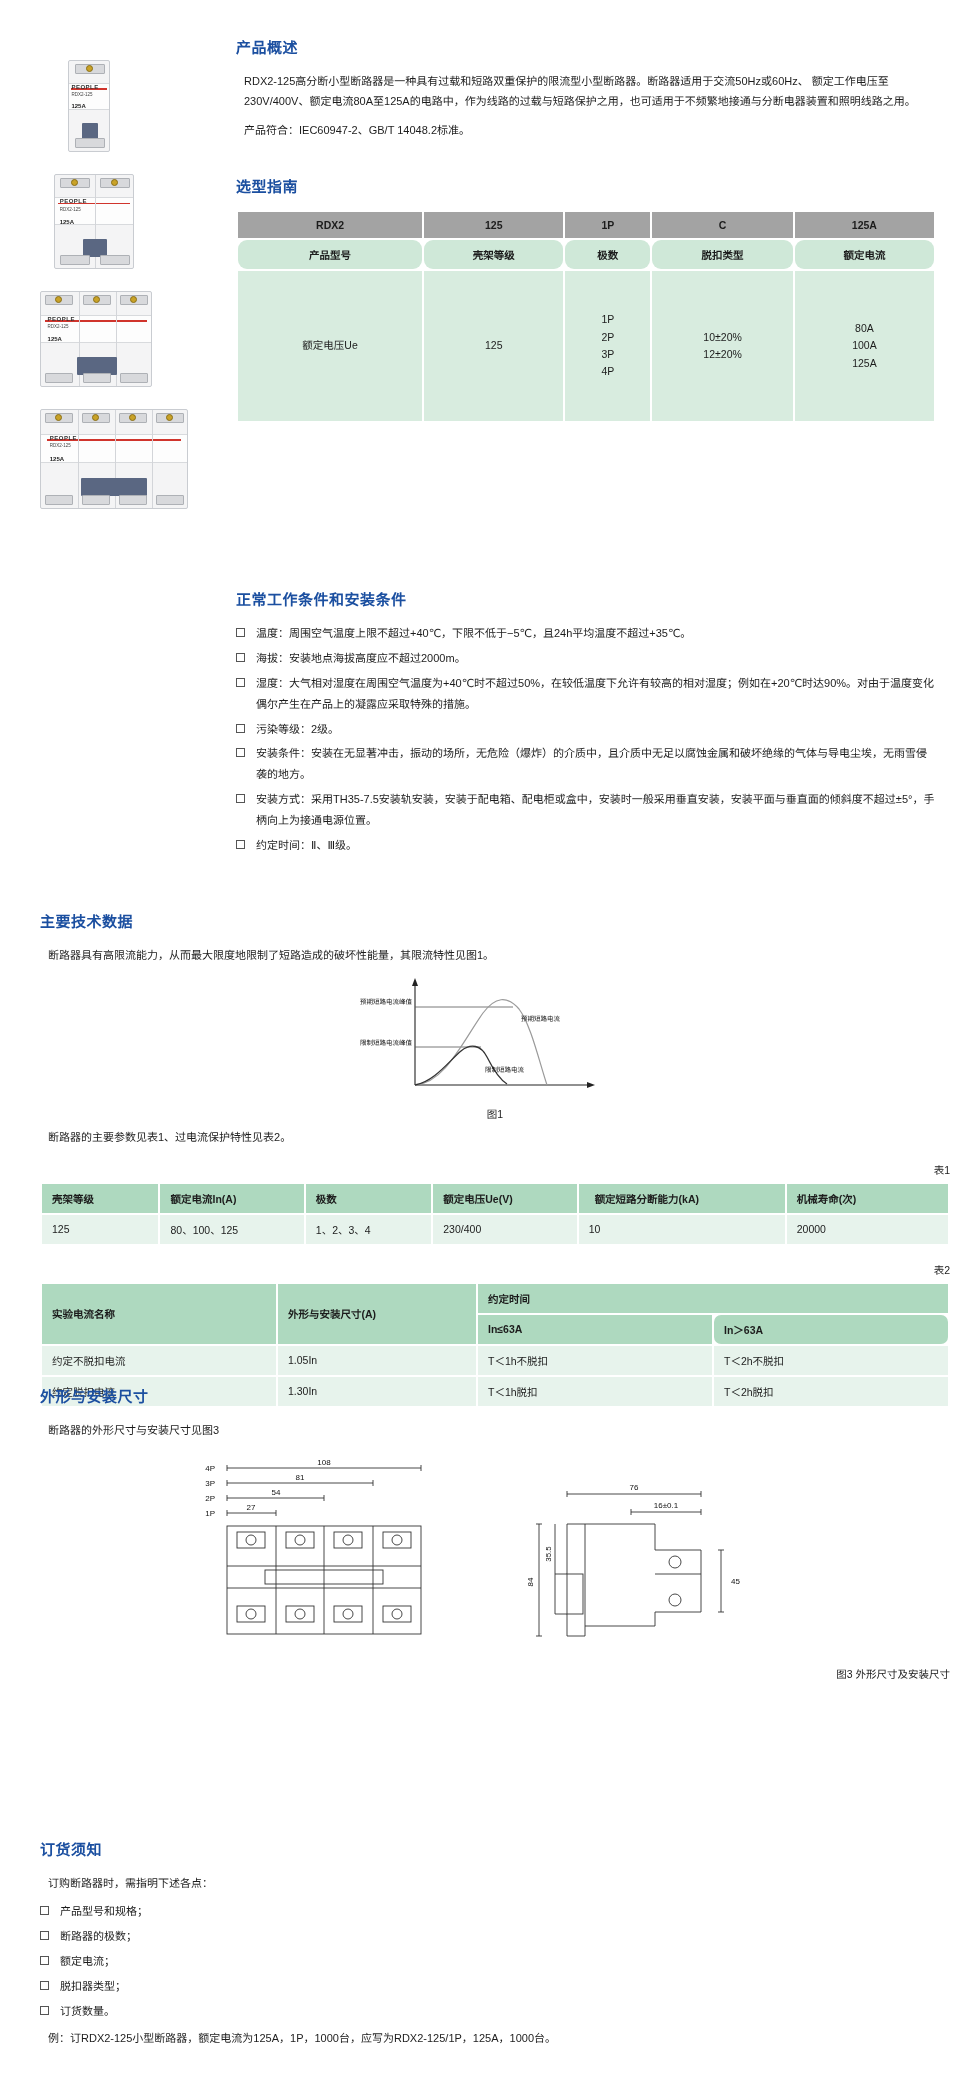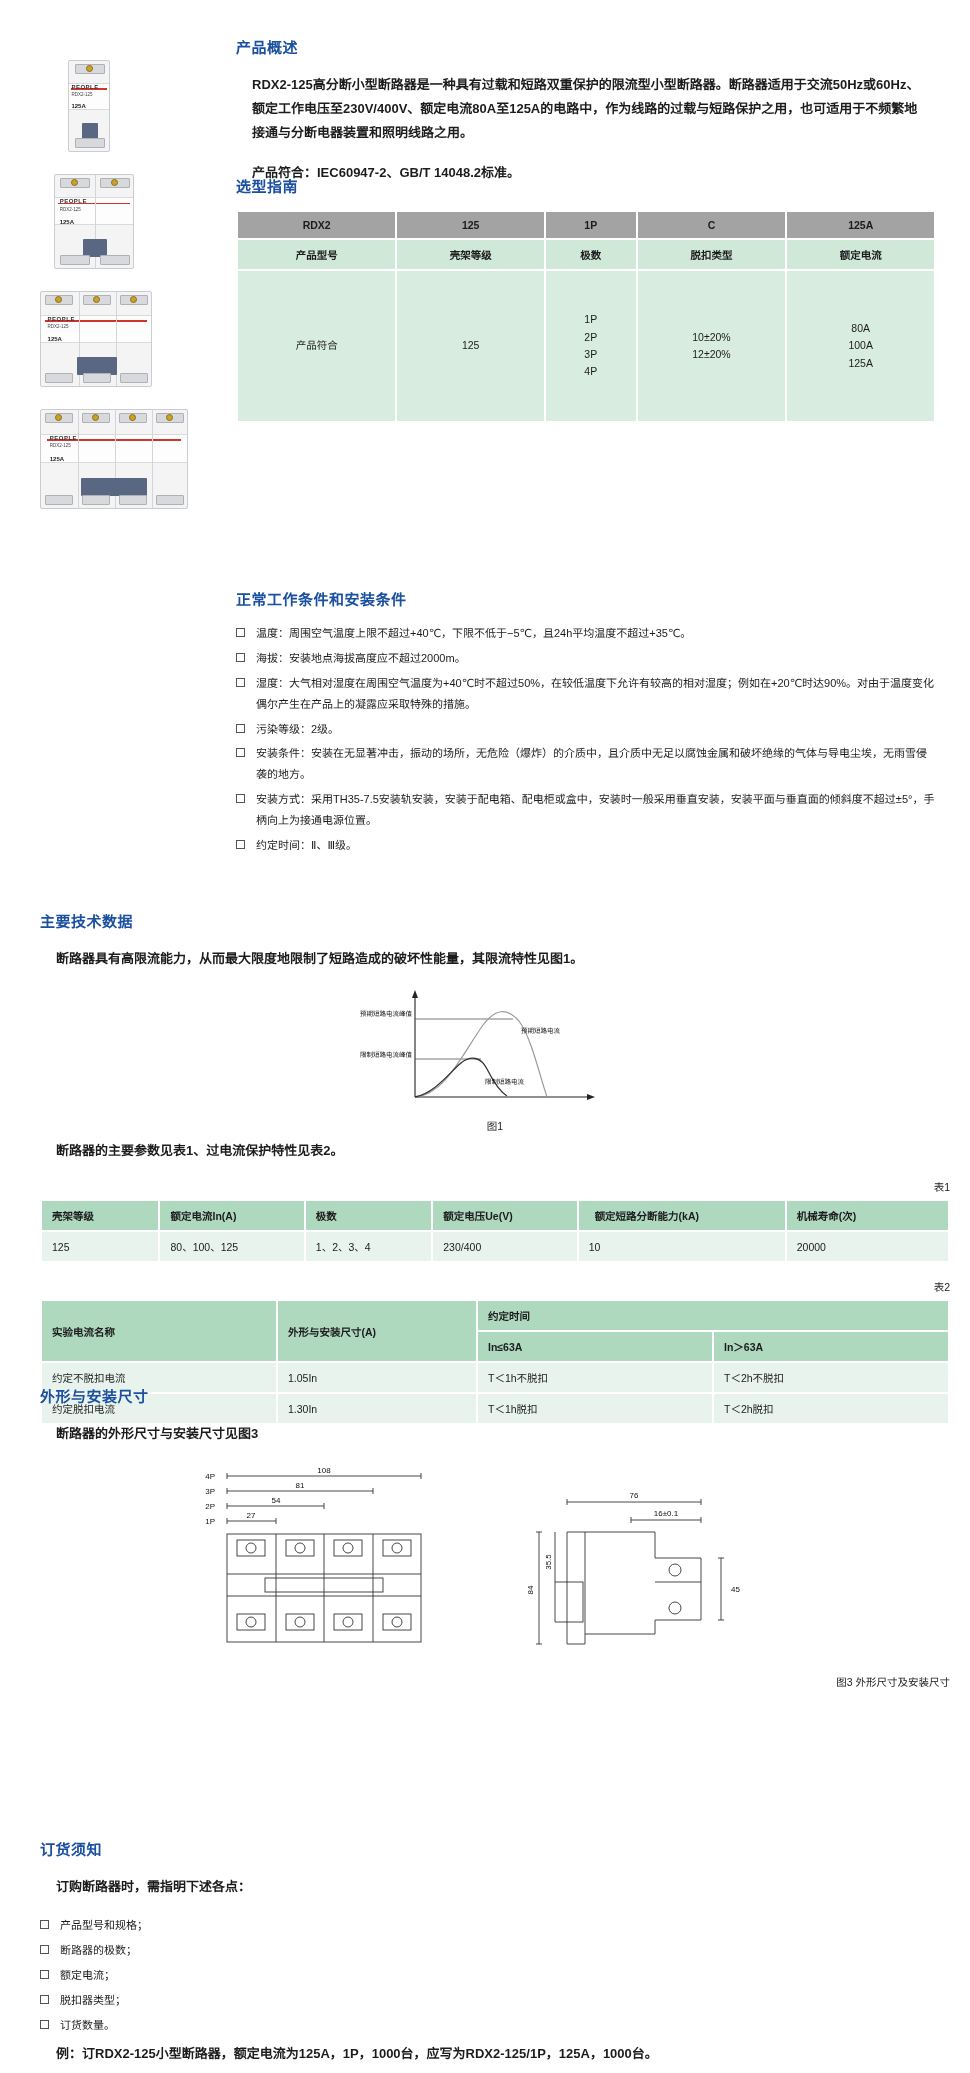--- a/index.html
+++ b/index.html
@@ -34,32 +34,31 @@
   .content-wide { position: absolute; left: 40px; top: 0; width: 910px; }
 
   h2.sec {
     color: #1b4fa0;
     font-size: 15px;
     font-weight: bold;
     margin: 0 0 14px 0;
     letter-spacing: .5px;
   }
   p.body {
-    font-size: 13px;
+    font-size: 11px;
     line-height: 1.85;
-    margin: 16px;
+    margin: 8px;
     color: #1c1c1c;
-    font-weight: bold;
   }
 
   
   table { border-collapse: separate; border-spacing: 2px; width: 100%; }
   td, th { font-size: 10.5px; color: #1c1c1c; font-weight: normal; padding: 5px 8px; }
   .t-guide th { background: #a3a3a3; text-align: center; font-weight: bold; padding: 7px 6px; }
-  .t-guide td.sub { background: #cfe8d8; text-align: center; font-weight: bold; padding: 7px 6px; }
+  .t-guide td.sub { background: #cfe8d8; text-align: center; font-weight: bold; padding: 7px 6px; border-radius: 9px; }
   .t-guide td.cell { background: #d8ecdf; text-align: center; vertical-align: middle; height: 150px; line-height: 1.65; }
 
   .t-spec th { background: #aed9bf; text-align: left; font-weight: bold; padding: 7px 10px; }
   .t-spec td { background: #e7f3ec; text-align: left; padding: 7px 10px; }
 
   .tbl-caption { text-align: right; font-size: 10.5px; color: #1c1c1c; margin: 0 0 5px 0; }
 
   
   ul.checks { list-style: none; margin: 0; padding: 0; }
   ul.checks li {
@@ -191,21 +190,21 @@
         <th>125A</th>
       </tr>
       <tr>
         <td class="sub">产品型号</td>
         <td class="sub">壳架等级</td>
         <td class="sub">极数</td>
         <td class="sub">脱扣类型</td>
         <td class="sub">额定电流</td>
       </tr>
       <tr>
-        <td class="cell" style="white-space:pre-line;">产品符合</td>
+        <td class="cell" style="white-space:pre-line;">额定电压Ue</td>
         <td class="cell" style="white-space:pre-line;">125</td>
         <td class="cell" style="white-space:pre-line;">1P
 2P
 3P
 4P</td>
         <td class="cell" style="white-space:pre-line;">10±20%
 12±20%</td>
         <td class="cell" style="white-space:pre-line;">80A
 100A
 125A</td>
@@ -282,21 +281,21 @@
     <div class="tbl-caption" style="margin-top:16px;">表2</div>
     <table class="t-spec">
       <tbody>
           <tr>
         <th rowspan="2" style="width:26%;vertical-align:middle;">实验电流名称</th>
         <th rowspan="2" style="width:22%;vertical-align:middle;">外形与安装尺寸(A)</th>
         <th colspan="2">约定时间</th>
       </tr>
       <tr>
         <th style="width:26%;">In≤63A</th>
-        <th style="width:26%;">In＞63A</th>
+        <th style="width:26%;border-radius:7px;">In＞63A</th>
       </tr>
       <tr>
         <td>约定不脱扣电流</td>
         <td>1.05In</td>
         <td>T＜1h不脱扣</td>
         <td>T＜2h不脱扣</td>
       </tr>
       <tr>
         <td>约定脱扣电流</td>
         <td>1.30In</td>

